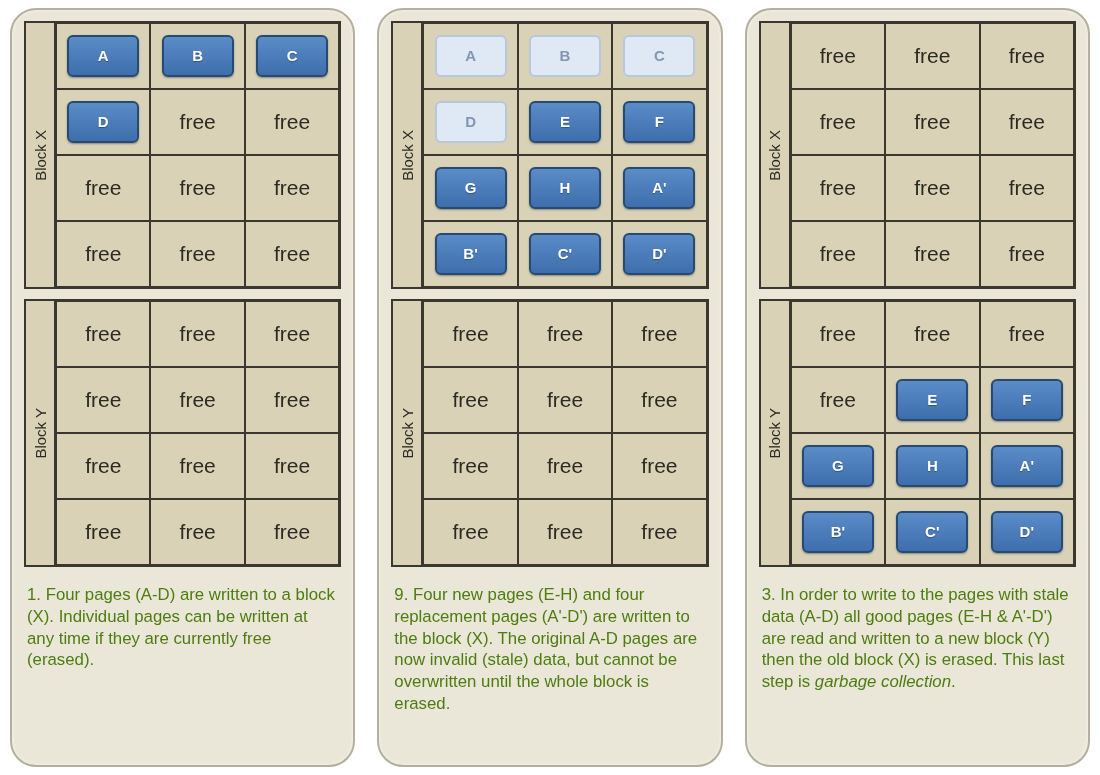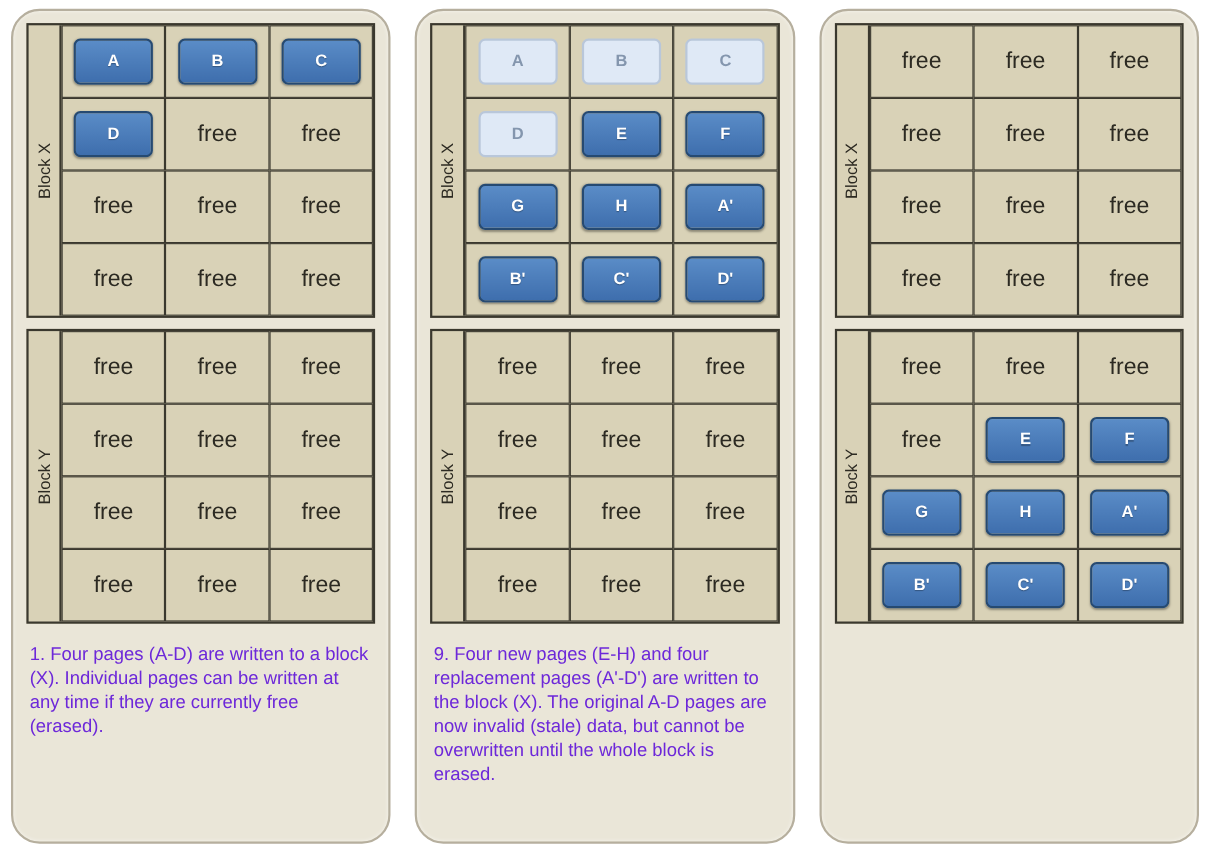--- a/index.html
+++ b/index.html
@@ -84,21 +84,21 @@
   .page.stale {
     background: #dfe9f6;
     color: #8496ae;
     border: 2px solid #b9c7da;
   }
   .caption {
     margin-top: 7px;
     padding: 0 3px;
     font-size: 16.8px;
     line-height: 1.3;
-    color: #6d28d9;
+    color: #4d7c0f;
   }
   .caption em { font-style: italic; }
 </style>
 </head>
 <body>
 
 <div class="panels" id="panels">
     <div class="panel">
       <div class="block">
         <div class="block-label">
@@ -261,14 +261,15 @@
             <div class="page written">B'</div>
           </div>
           <div class="cell">
             <div class="page written">C'</div>
           </div>
           <div class="cell">
             <div class="page written">D'</div>
           </div>
         </div>
       </div>
+      <div class="caption"><span>3. In order to write to the pages with stale data (A-D) all good pages (E-H &amp; A'-D') are read and written to a new block (Y) then the old block (X) is erased. This last step is </span><em>garbage collection</em><span>.</span></div>
     </div>
   </div>
 
 </body></html>

